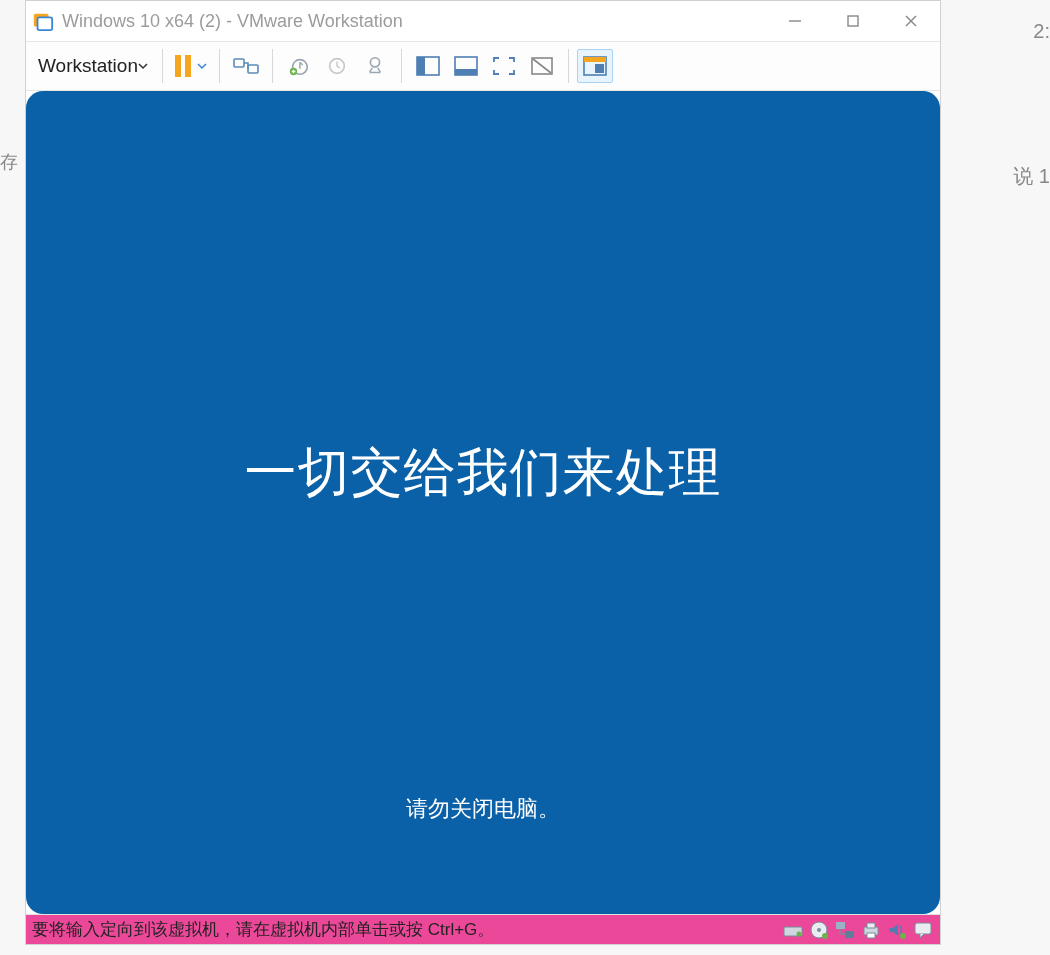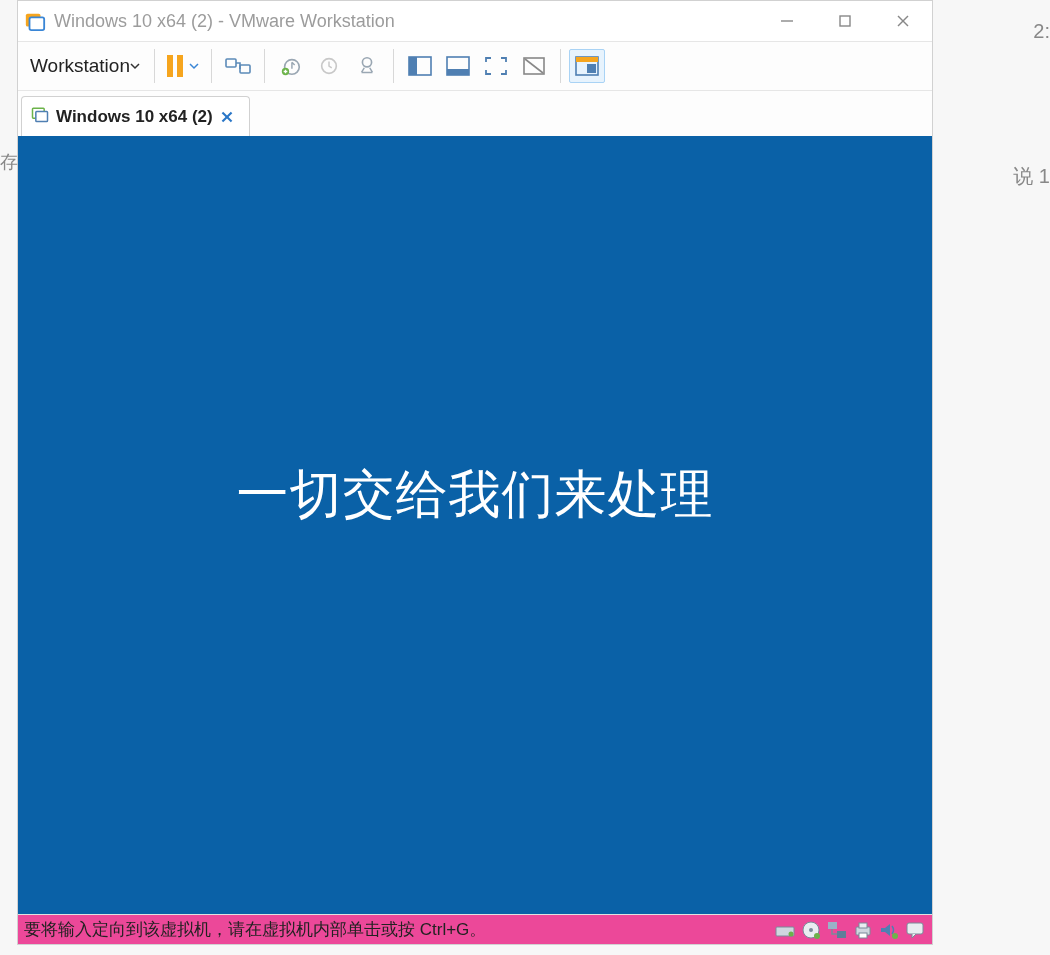--- a/index.html
+++ b/index.html
@@ -1,18 +1,18 @@
 <!DOCTYPE html>
 <html><head>
 <meta charset="utf-8">
 <style>
   * { box-sizing: border-box; margin: 0; padding: 0; }
   html, body { width: 1050px; height: 955px; font-family: "Segoe UI", "Microsoft YaHei", Arial, sans-serif; background: #f7f7f7; overflow: hidden; }
   
-  .window { width: 916px; height: 945px; margin-left: 17px; margin-top: 0; background: #ffffff; border: 1px solid #d1d1d1; display: flex; flex-direction: column; }
+  .window { width: 916px; height: 945px; margin-left: 25px; margin-top: 0; background: #ffffff; border: 1px solid #d1d1d1; display: flex; flex-direction: column; }
   .titlebar { height: 40px; display: flex; align-items: center; gap: 8px; padding-left: 6px; }
   .titlebar .app-icon { width: 22px; height: 22px; }
   .titlebar .title { color: #9c9c9c; font-size: 18px; flex: 1 1 auto; }
   .titlebar .win-controls { display: flex; }
   .titlebar .win-btn { width: 58px; height: 40px; display: flex; align-items: center; justify-content: center; color: #6b6b6b; }
   .titlebar .win-btn svg { width: 14px; height: 14px; }
   
   .toolbar { height: 50px; display: flex; align-items: center; gap: 2px; padding: 0 6px; border-top: 1px solid #e6e6e6; border-bottom: 1px solid #e6e6e6; background: #fdfdfd; }
   .toolbar .menu-btn { display: flex; align-items: center; padding: 2px 6px; font-size: 19px; color: #222; }
   .toolbar .menu-btn .caret { width: 10px; height: 10px; }
@@ -21,21 +21,21 @@
   .toolbar .tbtn.active { background: #e7f3fd; border: 1px solid #a9d3f5; }
   .toolbar .pause-group { display: flex; align-items: center; gap: 6px; padding: 0 4px; }
   .toolbar .pause-bars { display: flex; gap: 4px; }
   .toolbar .pause-bars span { width: 6px; height: 22px; background: #f6a51e; }
   .toolbar .small-caret { width: 10px; height: 10px; color: #3a86d6; }
   
   .tabrow { height: 45px; display: flex; align-items: flex-end; padding-left: 3px; background: #fdfdfd; }
   .tab { height: 40px; padding: 0 14px 0 8px; display: flex; align-items: center; gap: 6px; background: #fff; border: 1px solid #d1d1d1; border-bottom: none; border-top-left-radius: 4px; border-top-right-radius: 4px; font-size: 17px; font-weight: 700; color: #222; }
   .tab .close { width: 16px; height: 16px; color: #2976c7; }
   
-  .vm-area { flex: 1 1 auto; background: #0a61a7; position: relative; display: flex; flex-direction: column; align-items: center; justify-content: center; color: #fff; }
+  .vm-area { flex: 1 1 auto; background: #0a61a7; position: relative; display: flex; flex-direction: column; align-items: center; justify-content: center; color: #fff; border-radius: 17px; }
   .vm-area .big-text { font-size: 52px; font-weight: 300; letter-spacing: 1px; margin-top: -60px; }
   .vm-area .sub-text { position: absolute; bottom: 90px; font-size: 22px; font-weight: 300; }
   
   .statusbar { height: 30px; display: flex; align-items: center; padding: 0 6px; font-size: 17px; color: #222; background: #ec4899; border-top: 1px solid #e1e1e1; gap: 4px; }
   .statusbar .spacer { flex: 1 1 auto; }
   .statusbar .sicon { width: 22px; height: 22px; display: flex; align-items: center; justify-content: center; }
 
   
   .bg-frag-left { position: absolute; left: 0; top: 150px; font-size: 18px; color: #888; }
   .bg-frag-right { position: absolute; right: 0; top: 20px; font-size: 20px; color: #888; text-align: right; }
@@ -158,40 +158,24 @@
 
     <div class="tbtn active">
       <svg viewBox="0 0 24 20" width="24" height="20">
         <rect x="1" y="1" width="22" height="18" fill="none" stroke="#4f7fb2" stroke-width="1.6"></rect>
         <rect x="1" y="1" width="22" height="5" fill="#f6a51e"></rect>
         <rect x="12" y="8" width="9" height="9" fill="#4f7fb2"></rect>
       </svg>
     </div>
   </div>
 
-  <div class="tabrow">
-    <div class="tab">
-      <span>
-        <svg width="20" height="20" viewBox="0 0 24 24">
-            <rect x="3" y="5" width="14" height="12" rx="1" fill="none" stroke="#6cb34a" stroke-width="1.8"></rect>
-            <rect x="7" y="9" width="14" height="12" rx="1" fill="#fff" stroke="#4f7fb2" stroke-width="1.8"></rect>
-          </svg>
-      </span>
-      <span>Windows 10 x64 (2)</span>
-      <span class="close">
-        <svg viewBox="0 0 14 14">
-            <line x1="3" y1="3" x2="11" y2="11" stroke="#2976c7" stroke-width="1.8"></line>
-            <line x1="11" y1="3" x2="3" y2="11" stroke="#2976c7" stroke-width="1.8"></line>
-          </svg>
-      </span>
-    </div>
-  </div>
 
   <div class="vm-area">
     <div class="big-text">一切交给我们来处理</div>
+    <div class="sub-text">请勿关闭电脑。</div>
   </div>
 
   <div class="statusbar">
     <span>要将输入定向到该虚拟机，请在虚拟机内部单击或按 Ctrl+G。</span>
     <span class="spacer"></span>
     <span class="sicon">
       <svg viewBox="0 0 22 22">
           <rect x="2" y="8" width="18" height="9" rx="1" fill="#cfd7df" stroke="#7a8a99"></rect>
           <circle cx="17" cy="15" r="2.5" fill="#6cb34a"></circle>
         </svg>

